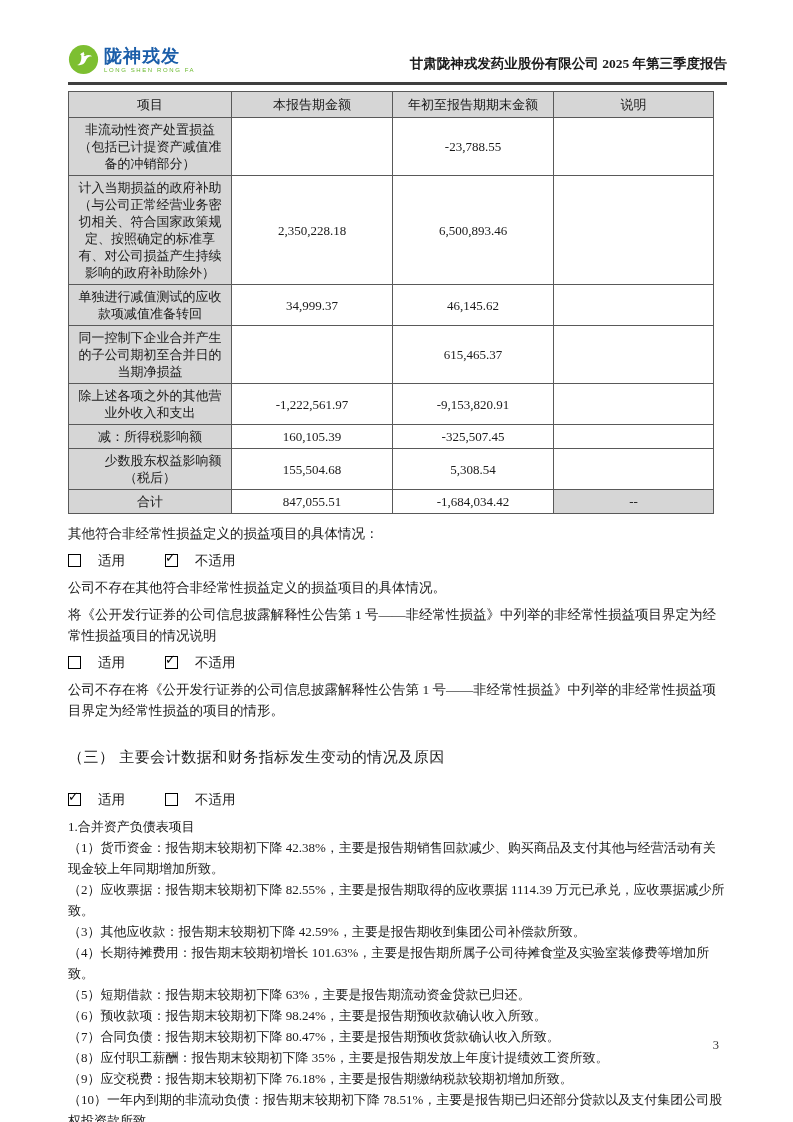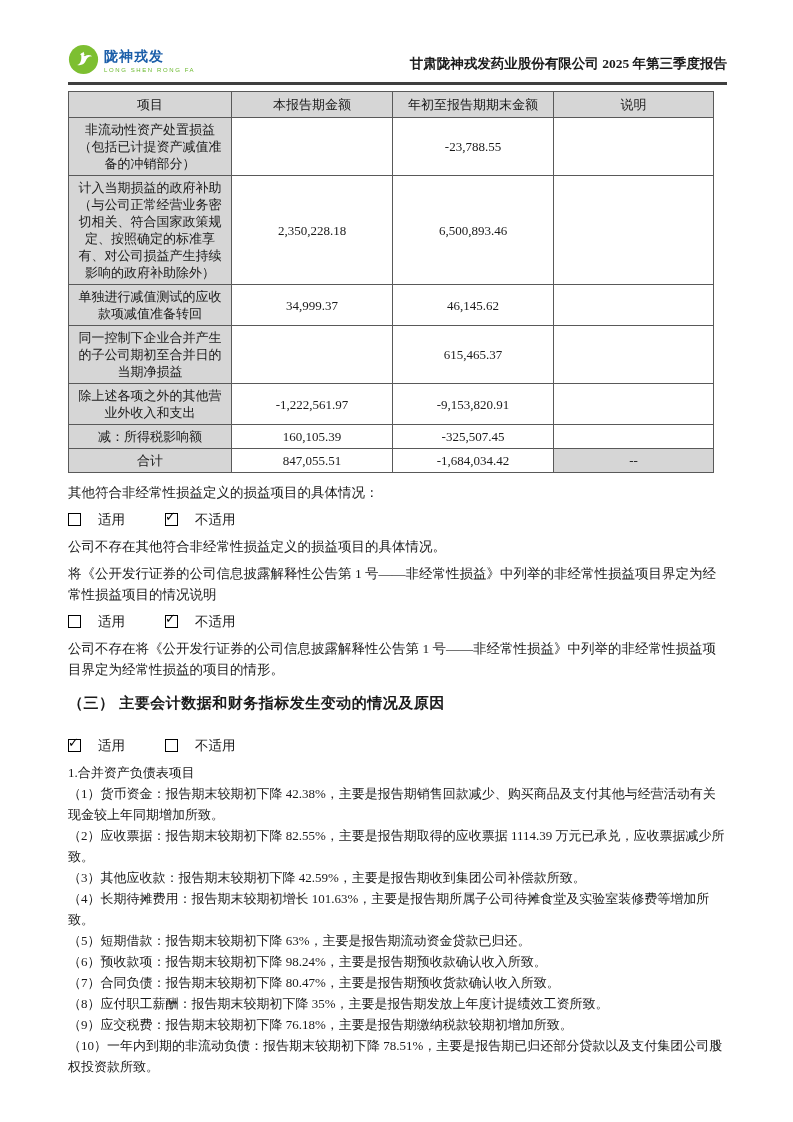--- a/index.html
+++ b/index.html
@@ -16,21 +16,21 @@
 
   
   .header{
     padding-top:44px;
     display:flex;justify-content:space-between;align-items:flex-end;
   }
   .logo{display:flex;align-items:center;gap:5px;}
   .logo-mark{display:block;}
   .logo-cn{
     font-family:"Liberation Sans", sans-serif;
-    font-weight:bold;font-size:14px;line-height:18px;color:#1b5ea9;letter-spacing:1px;
+    font-weight:bold;font-size:18px;line-height:18px;color:#1b5ea9;letter-spacing:1px;
   }
   .logo-en{
     font-family:"Liberation Sans", sans-serif;
     font-size:6px;color:#6ab82d;letter-spacing:1.6px;margin-top:2px;
   }
   .report-title{
     font-size:13.5px;font-weight:bold;line-height:18px;padding-bottom:2px;
   }
   .header-rule{
     margin-top:7px;height:3px;background:#3f3f3f;
@@ -65,22 +65,22 @@
     text-align:center;vertical-align:middle;position:relative;flex:0 0 auto;
   }
   .cbmark{
     position:absolute;left:-1px;top:-4px;
     font-family:"DejaVu Sans", sans-serif;
     font-size:13px;font-weight:bold;line-height:13px;color:#000;
   }
   .cb-gap{width:6px;display:inline-block;flex:0 0 auto;}
   .sec-heading{
     font-family:"Liberation Sans", sans-serif;
-    font-size:15px;font-weight:bold;letter-spacing:0.5px;
-    margin:14px 0 22px 0;
+    font-size:15px;font-weight:normal;letter-spacing:0.5px;
+    margin:27px 0 22px 0;
   }
   .list-block{font-size:13px;line-height:21px;}
   .list-item{margin:0;}
   .page-num{
     position:absolute;top:1038px;right:74px;
     font-size:12.5px;color:#333;
   }
 </style>
 </head>
 <body>
@@ -148,20 +148,26 @@
         <td class="c-num">-9,153,820.91</td>
         <td class="c-note"></td>
       </tr>
       <tr>
         <td class="c-item">减：所得税影响额</td>
         <td class="c-num">160,105.39</td>
         <td class="c-num">-325,507.45</td>
         <td class="c-note"></td>
       </tr>
       <tr>
+        <td class="c-item">　　少数股东权益影响额（税后）</td>
+        <td class="c-num">155,504.68</td>
+        <td class="c-num">5,308.54</td>
+        <td class="c-note"></td>
+      </tr>
+      <tr>
         <td class="c-item">合计</td>
         <td class="c-num">847,055.51</td>
         <td class="c-num">-1,684,034.42</td>
         <td class="c-note-gray">--</td>
       </tr>
     </tbody>
       </table>
 
     <div class="after-table">
       <p class="para">其他符合非经常性损益定义的损益项目的具体情况：</p>

